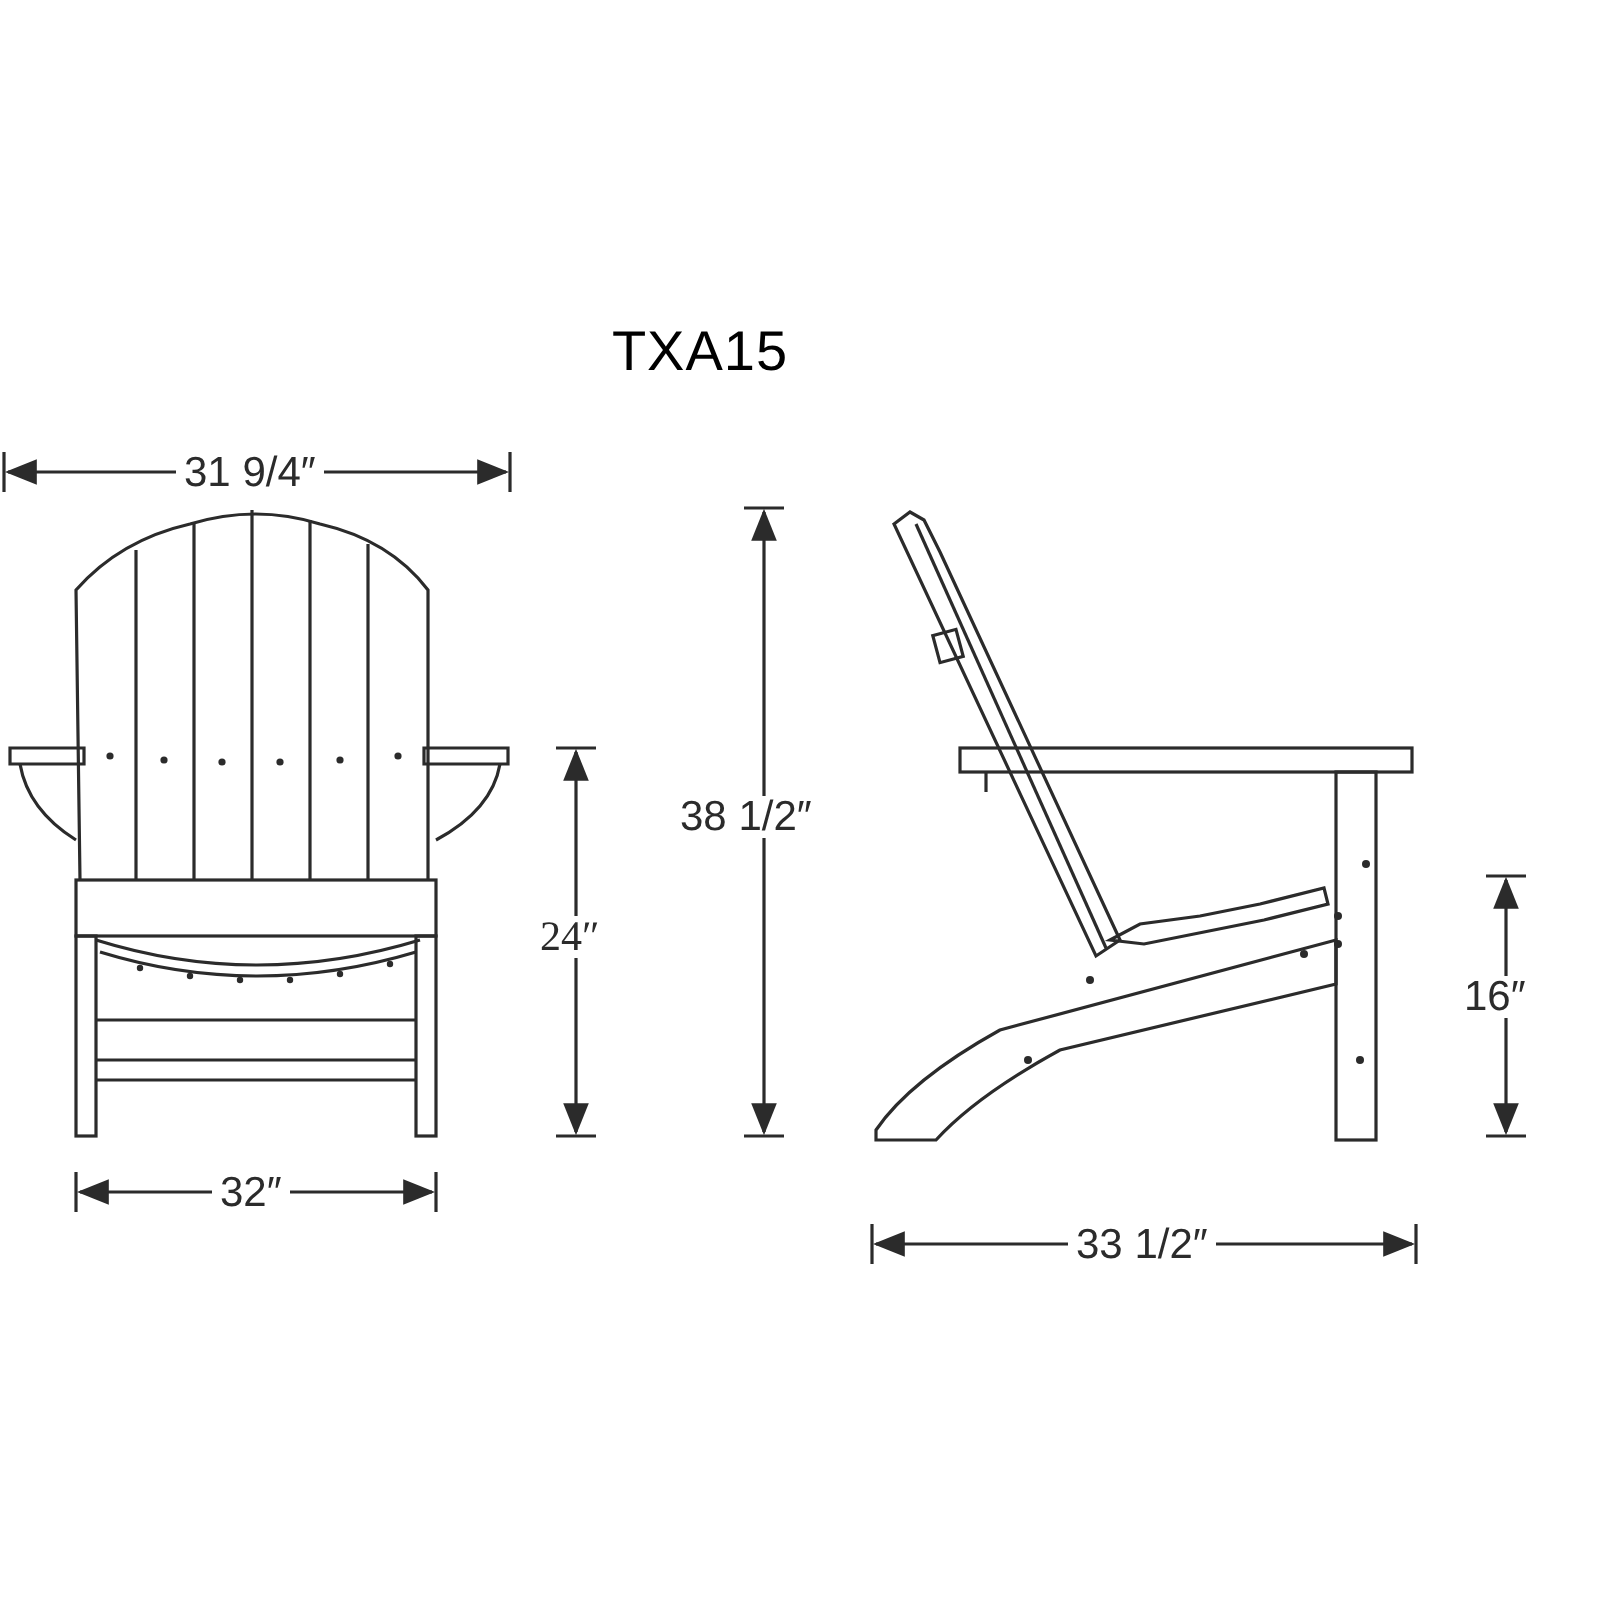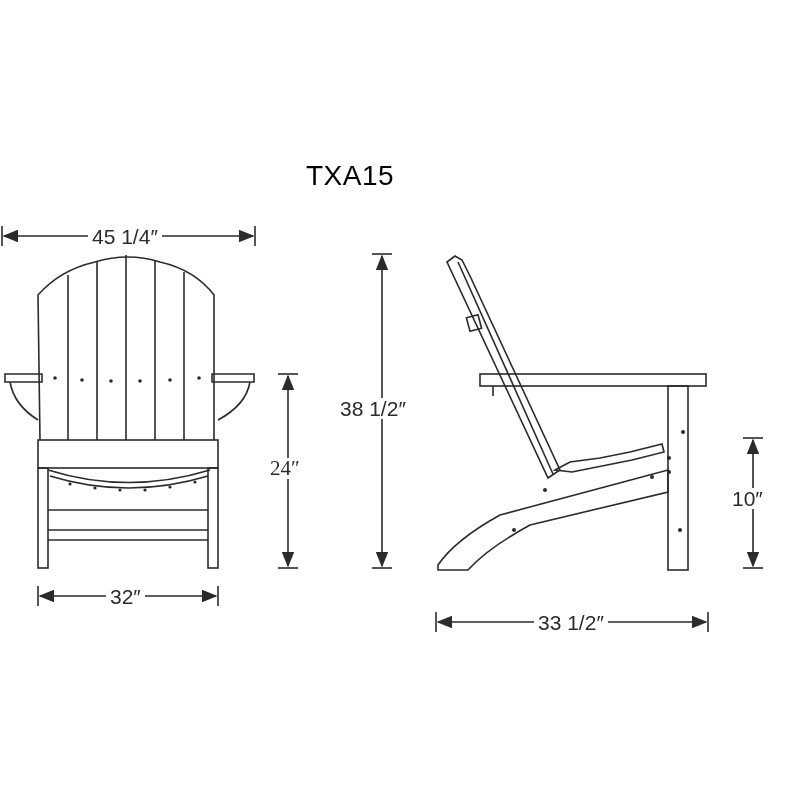--- a/index.html
+++ b/index.html
@@ -109,18 +109,18 @@
       <line x1="743" y1="568" x2="763" y2="568"></line>
       <line x1="753" y1="440" x2="753" y2="566" marker-start="url(#arr)" marker-end="url(#arr)"></line>
 
       <line x1="436" y1="612" x2="436" y2="632"></line>
       <line x1="708" y1="612" x2="708" y2="632"></line>
       <line x1="438" y1="622" x2="706" y2="622" marker-start="url(#arr)" marker-end="url(#arr)"></line>
     </g>
   </g>
 </svg>
 
-<div class="dim" style="left:88px; top:226px;">45 1/4″</div>
+<div class="dim" style="left:88px; top:226px;">31 9/4″</div>
 <div class="dim" style="left:266px; top:458px;font-family:Liberation Serif, serif;">24″</div>
 <div class="dim" style="left:106px; top:586px;">32″</div>
 <div class="dim" style="left:336px; top:398px;">38 1/2″</div>
-<div class="dim" style="left:728px; top:488px;">10″</div>
+<div class="dim" style="left:728px; top:488px;">16″</div>
 <div class="dim" style="left:534px; top:612px;text-align:right;">33 1/2″</div>
 
 </body></html>

